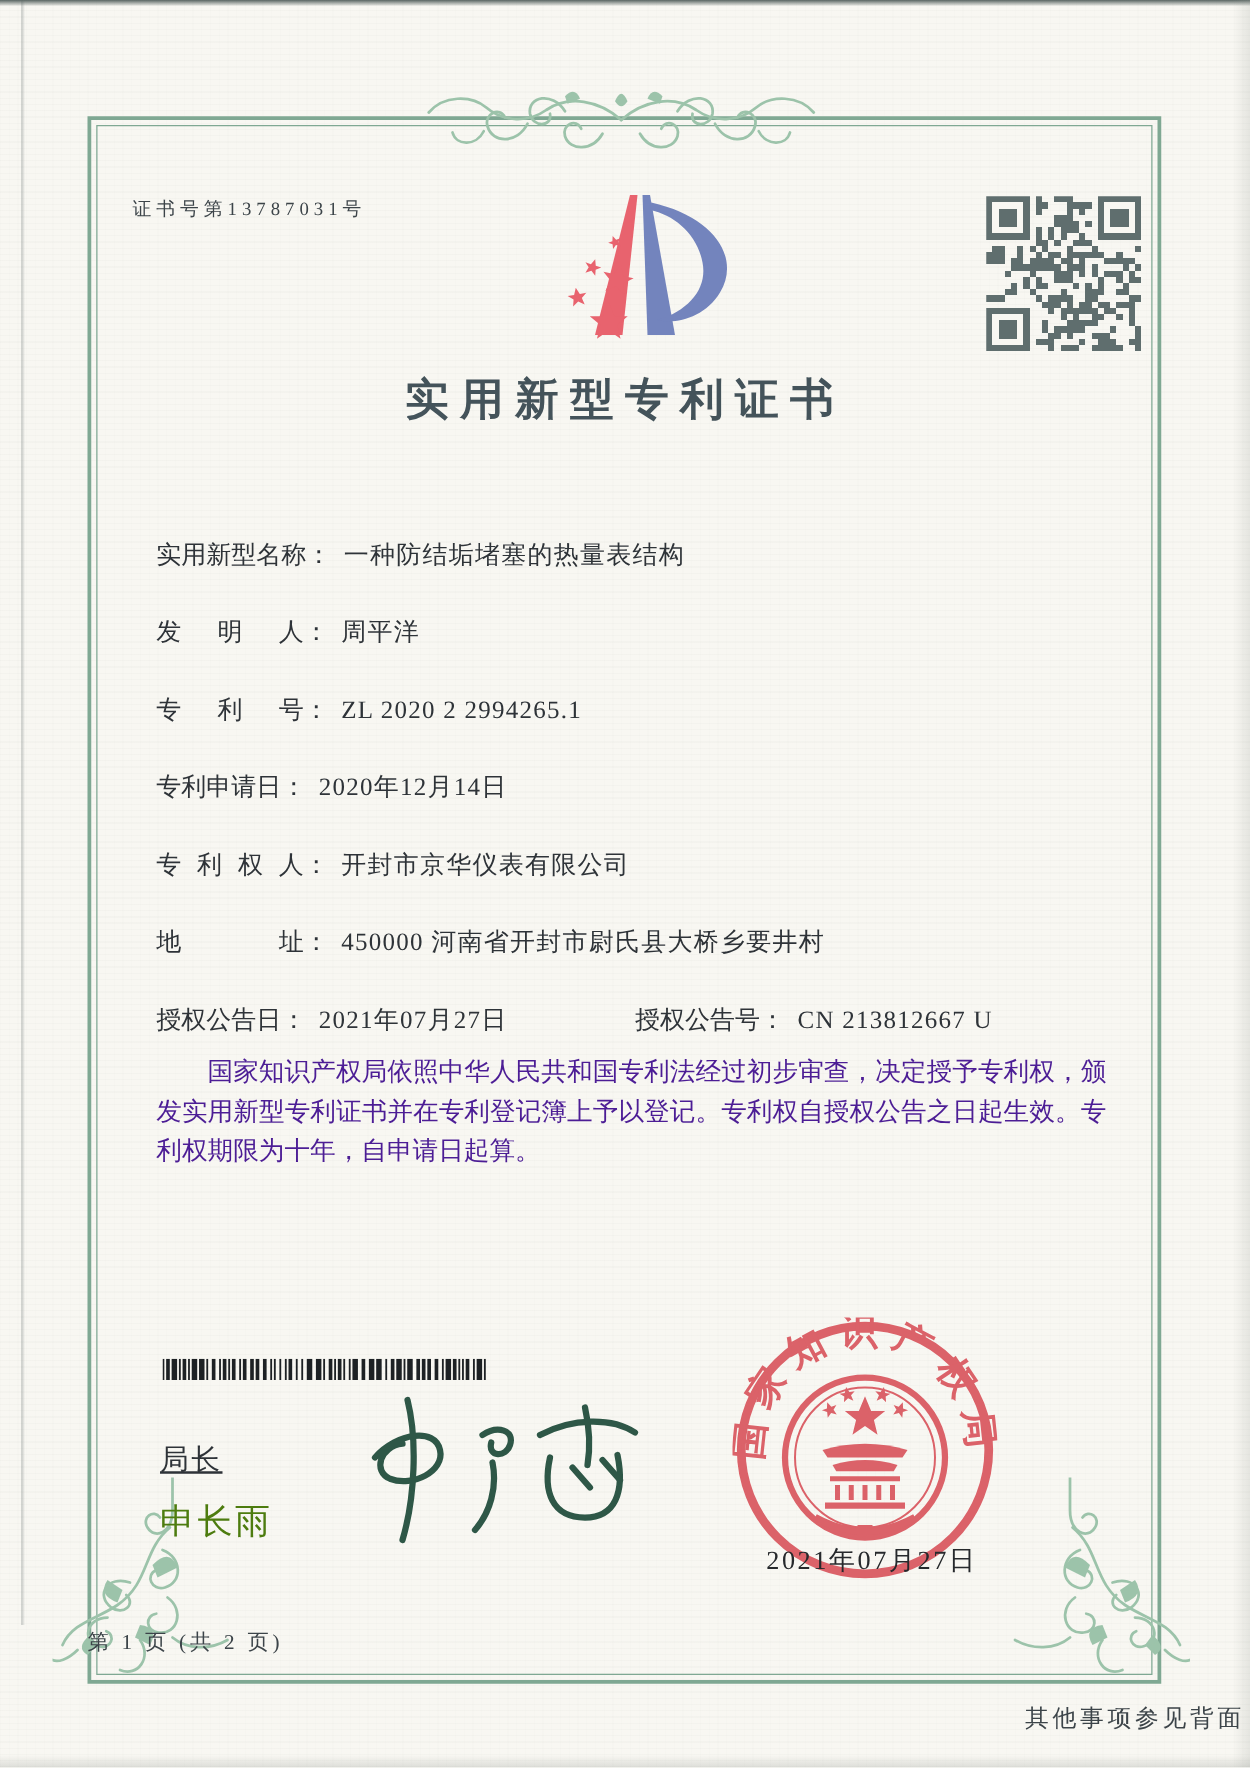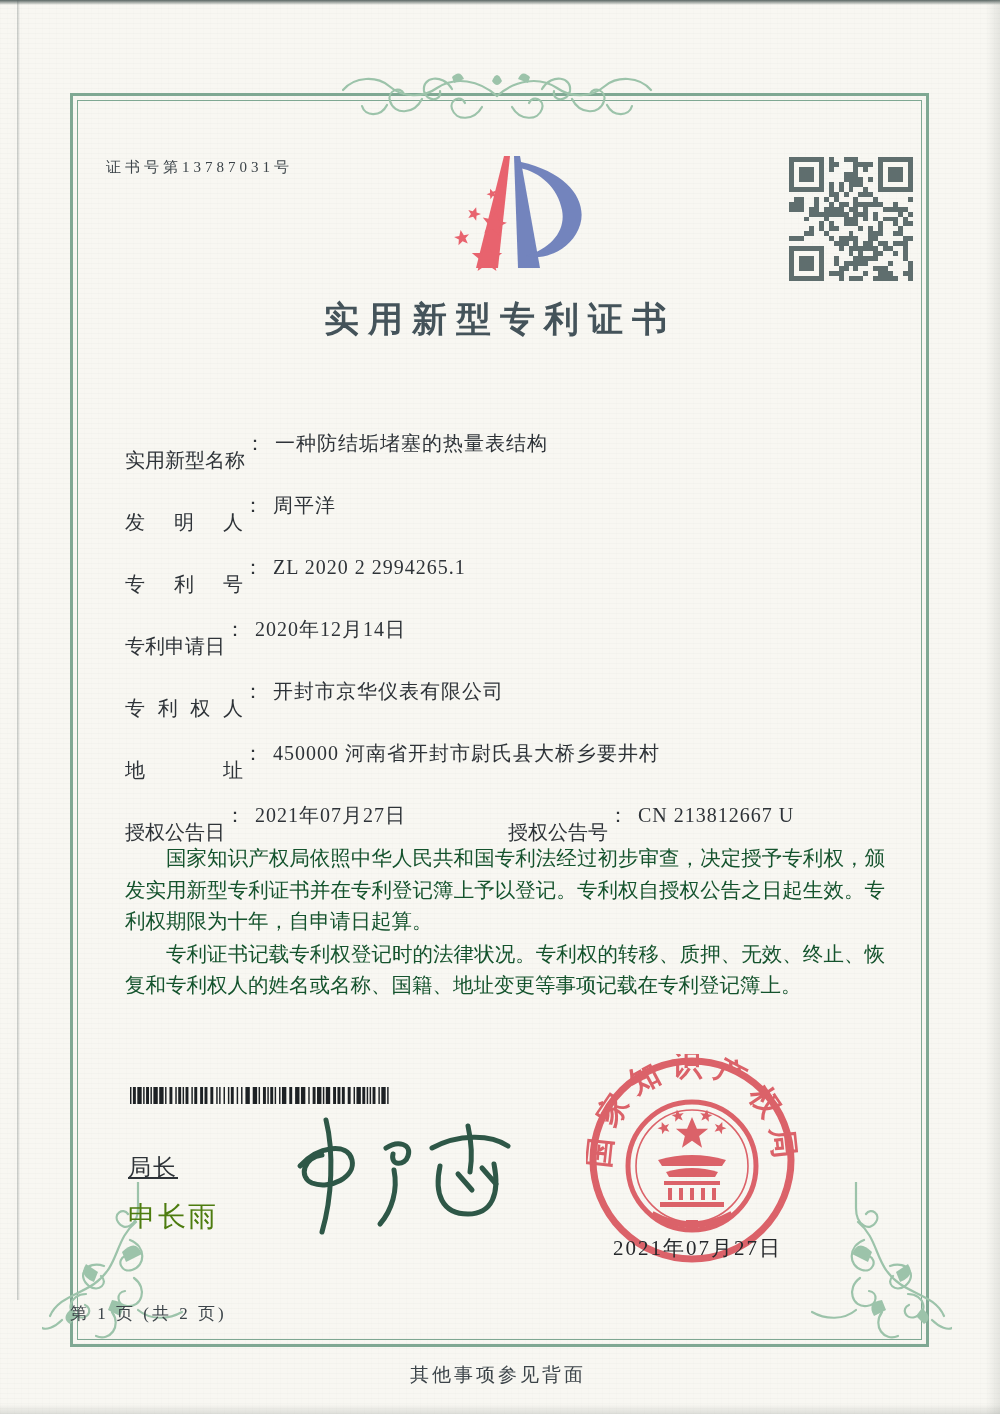--- a/index.html
+++ b/index.html
@@ -41,32 +41,32 @@
   .qr{position:absolute;left:789px;top:157px;width:124px;height:124px;}
   .qr svg{width:100%;height:100%;}
 
   .title{
     position:absolute;left:0;top:296px;width:100%;
     text-align:center;font-size:35px;font-weight:600;
     letter-spacing:9px;color:var(--c-title,#44535a);
   }
 
   .field-row{position:absolute;left:125px;font-size:20px;color:#2e3338;white-space:nowrap;}
-  .flabel{display:inline-block;vertical-align:top;margin-top:17px;}
+  .flabel{display:inline-block;vertical-align:top;}
   .spread .flabel{width:118px;text-align:justify;text-align-last:justify;}
   .colon{display:inline-block;margin-right:10px;}
   .fvalue{letter-spacing:1px;}
   .row0{top:430px;} .row1{top:492px;} .row2{top:554px;}
   .row3{top:616px;} .row4{top:678px;} .row5{top:740px;}
   .grant-left{top:802px;left:125px;}
   .grant-right{top:802px;left:508px;}
 
   .body-text{
     position:absolute;left:125px;top:843px;width:760px;
-    font-size:20.5px;line-height:31.5px;text-align:justify;color:#14532d;
+    font-size:20.5px;line-height:31.5px;text-align:justify;color:#4c1d95;
   }
   .body-text p{margin:0 0 1px 0;text-indent:2em;}
 
   .barcode{position:absolute;left:130px;top:1087px;width:263px;height:17px;}
   .barcode svg{width:100%;height:100%;fill:#1d2124;}
 
   .official-title{position:absolute;left:128px;top:1152px;font-size:23px;letter-spacing:2px;color:#2e3338;text-decoration:underline;}
   .official-name{position:absolute;left:128px;top:1198px;font-size:28px;letter-spacing:2px;color:#4d7c0f;text-align:center;}
 
   .signature{position:absolute;left:282px;top:1108px;width:240px;height:140px;}
@@ -77,21 +77,21 @@
   .seal-date{
     position:absolute;left:613px;top:1234px;font-size:21px;
     letter-spacing:2px;color:#26292c;
   }
 
   .page-no{
     position:absolute;left:70px;top:1302px;width:853px;text-align:left;
     font-size:17px;letter-spacing:3px;color:#3c4449;
   }
   .back-note{
-    position:absolute;left:0;top:1362px;width:996px;text-align:center;
+    position:absolute;left:0;top:1362px;width:996px;text-align:right;
     font-size:19px;letter-spacing:3px;color:#3c4449;
   }
   .orn-stroke{fill:none;stroke:var(--c-ornament_green,#9cc3aa);stroke-width:2.2;stroke-linecap:round;}
   .orn-fill{fill:var(--c-ornament_green,#9cc3aa);}
 </style>
 </head>
 <body>
 
 <div class="paper"></div>
 <div class="scan-top"></div>
@@ -436,21 +436,20 @@
 </div>
 <div class="field-row grant-left">
   <span class="flabel">授权公告日</span><span class="colon">：</span><span class="fvalue">2021年07月27日</span>
 </div>
 <div class="field-row grant-right">
   <span class="flabel">授权公告号</span><span class="colon">：</span><span class="fvalue">CN 213812667 U</span>
 </div>
 
 <div class="body-text">
   <p>国家知识产权局依照中华人民共和国专利法经过初步审查，决定授予专利权，颁发实用新型专利证书并在专利登记簿上予以登记。专利权自授权公告之日起生效。专利权期限为十年，自申请日起算。</p>
-  <p>专利证书记载专利权登记时的法律状况。专利权的转移、质押、无效、终止、恢复和专利权人的姓名或名称、国籍、地址变更等事项记载在专利登记簿上。</p>
 </div>
 
 <div class="barcode">
   <svg viewBox="0 0 180 20" preserveAspectRatio="none">
       <rect x="0" y="0" width="1" height="20"></rect>
       <rect x="2" y="0" width="2" height="20"></rect>
       <rect x="5" y="0" width="3" height="20"></rect>
       <rect x="9" y="0" width="1" height="20"></rect>
       <rect x="11" y="0" width="2" height="20"></rect>
       <rect x="14" y="0" width="1" height="20"></rect>

